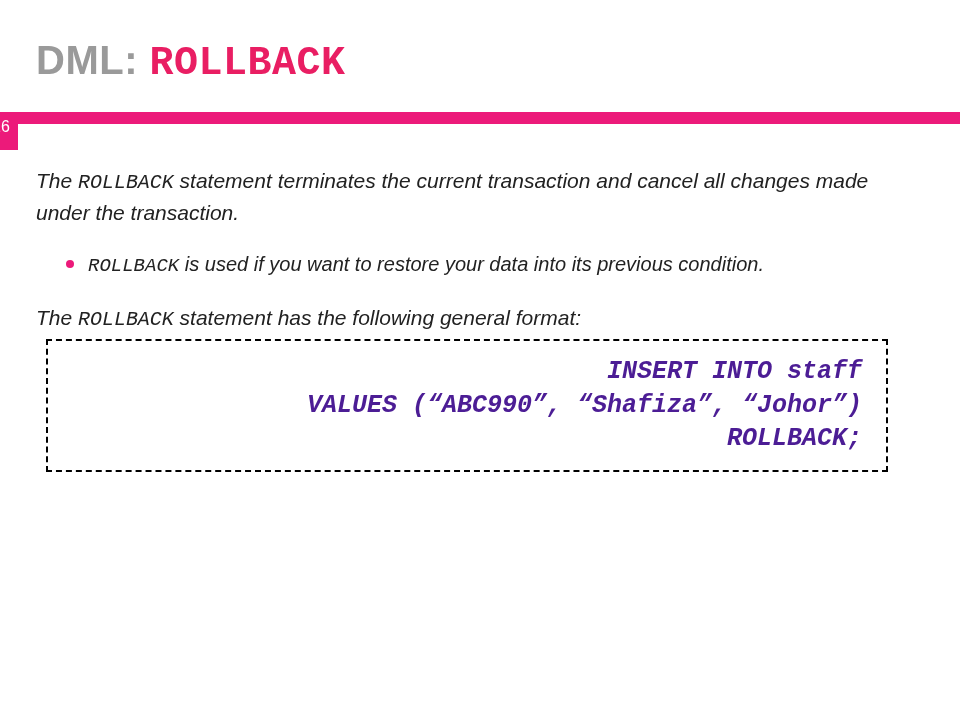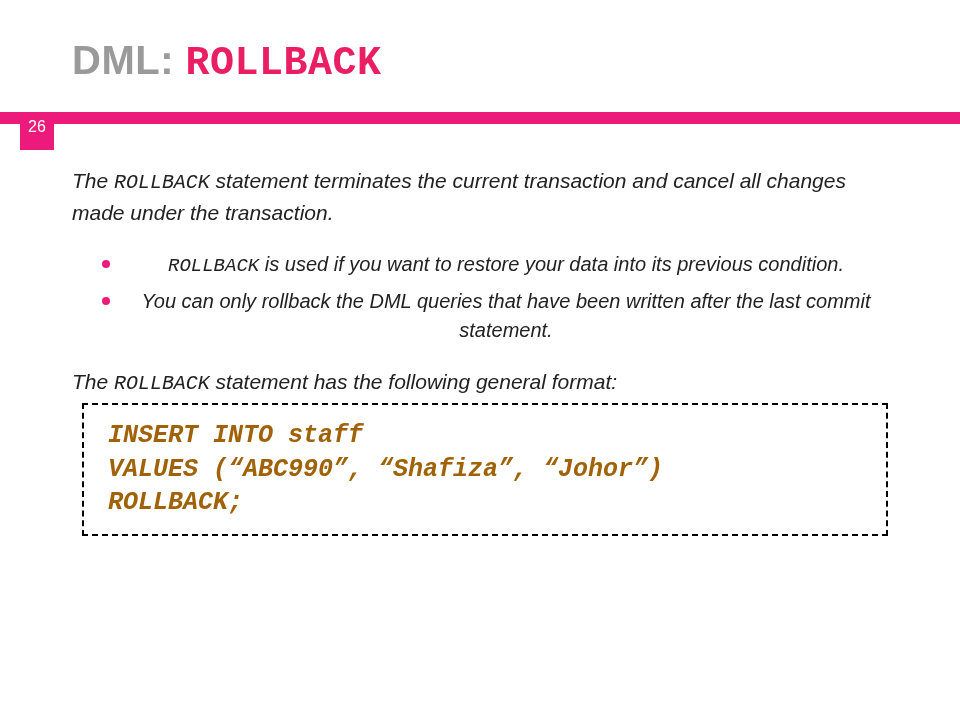--- a/index.html
+++ b/index.html
@@ -8,21 +8,21 @@
     height: 720px;
     background: #ffffff;
     font-family: "Trebuchet MS", "Lucida Grande", Verdana, sans-serif;
     color: #2a2a2a;
     overflow: hidden;
   }
   .slide {
     width: 100%;
     height: 100%;
     position: relative;
-    padding: 38px 72px 40px 72px;
+    padding: 38px 72px 40px 36px;
   }
   .title {
     font-size: 40px;
     font-weight: 600;
     letter-spacing: 0.5px;
     color: #9a9a9a;
     margin-bottom: 26px;
   }
   .title .kw {
     font-family: "Courier New", monospace;
@@ -72,21 +72,20 @@
   }
   ul.bullets {
     list-style: none;
     margin: 0 0 22px 30px;
     font-size: 20px;
   }
   ul.bullets li {
     position: relative;
     padding-left: 22px;
     margin-bottom: 6px;
-    text-align: center;
   }
   ul.bullets li::before {
     content: "";
     position: absolute;
     left: 0;
     top: 10px;
     width: 8px;
     height: 8px;
     background: #ec1a7a;
     border-radius: 50%;
@@ -94,23 +93,24 @@
   .format-intro {
     margin-bottom: 4px;
   }
   .code-box {
     margin: 0 0 0 10px;
     border: 2px dashed #000;
     padding: 14px 24px;
     font-family: "Courier New", monospace;
     font-size: 25px;
     font-weight: 700;
-    color: #a16207;
+    color: #4c1d95;
     line-height: 1.35;
     white-space: pre;
+    text-align: right;
   }
 </style>
 </head>
 <body>
 
 <div class="slide">
 
   <h1 class="title">
     <span>DML: </span><span class="kw">ROLLBACK</span>
   </h1>
@@ -123,23 +123,20 @@
   <div class="body">
 
     <p class="intro">
       <span>The </span><span class="kw-inline">ROLLBACK</span><span> statement terminates the current transaction and cancel all changes made under the transaction.</span>
     </p>
 
     <ul class="bullets">
       <li>
         <span class="kw-inline">ROLLBACK</span><span>  is used if you want to restore your data into its previous condition.</span>
       </li>
-      <li>
-        <span>You can only rollback the DML queries that have been written after the last commit statement.</span>
-      </li>
     </ul>
 
     <p class="format-intro">
       <span>The </span><span class="kw-inline">ROLLBACK</span><span> statement has the following general format:</span>
     </p>
 
     <div class="code-box">INSERT INTO staff
 VALUES (“ABC990”, “Shafiza”, “Johor”)
 ROLLBACK;</div>
 

